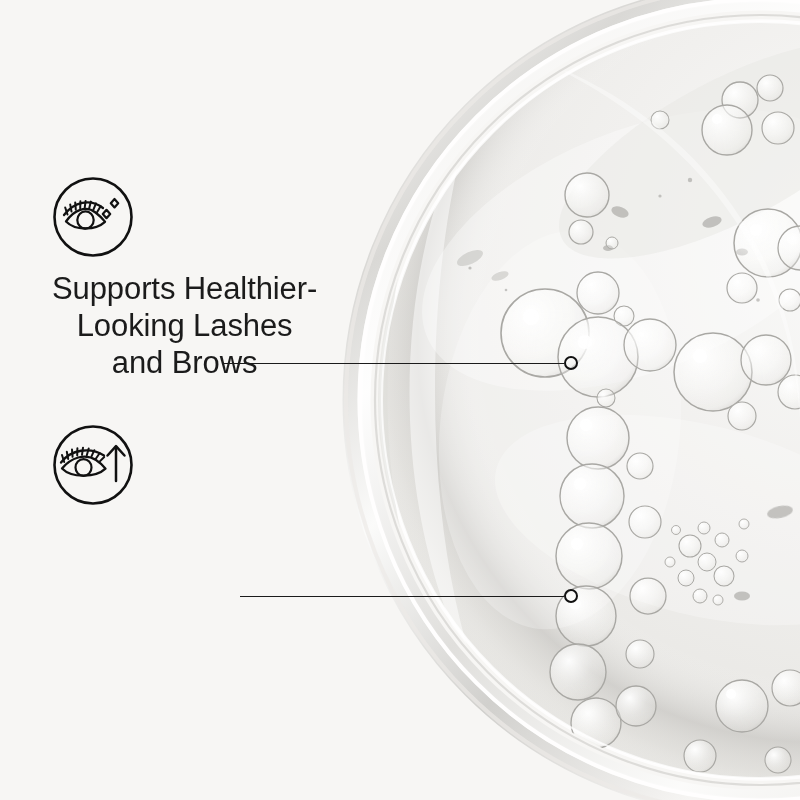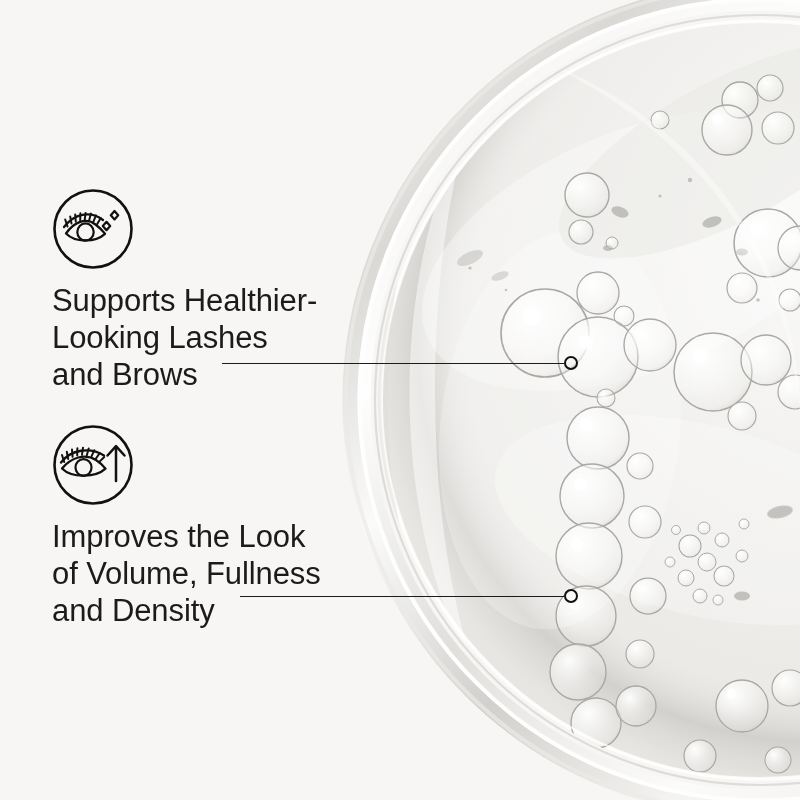--- a/index.html
+++ b/index.html
@@ -13,21 +13,21 @@
     -webkit-font-smoothing:antialiased;
   }
   #stage{position:absolute;inset:0;width:800px;height:800px;overflow:hidden;background:#f7f6f4;}
 
   
   #photo{position:absolute;left:0;top:0;width:800px;height:800px;}
   #photo svg{display:block;}
 
   
   .callout{position:absolute;left:52px;}
-  #callout-1{top:188px;}
+  #callout-1{top:176px;text-align:center;}
   #callout-2{top:424px;}
 
   .icon-badge{
     width:82px;height:82px;
     display:block;
   }
   .icon-badge svg{display:block;width:82px;height:82px;}
 
   .feature-text{
     margin-top:12px;
@@ -293,18 +293,15 @@
           <line x1="34.8" y1="31.2" x2="36.7" y2="24.4"></line>
           <line x1="39.4" y1="32.6" x2="42.3" y2="26.2"></line>
           <line x1="43.8" y1="34.8" x2="47.6" y2="29.2"></line>
           <line x1="47.6" y1="37.6" x2="52.2" y2="33.0"></line>
         </g>
 
         <line x1="64" y1="57" x2="64" y2="23" stroke="#111" stroke-width="2.5" stroke-linecap="round"></line>
         <path d="M55.5 31.5 L64 22.2 L72.5 31.5" fill="none" stroke="#111" stroke-width="2.5" stroke-linecap="round" stroke-linejoin="round"></path>
       </svg>
     </div>
-    <div class="feature-text">Improves the Look
-of Volume, Fullness
-and Density</div>
   </div>
 
 </div>
 
 </body></html>

